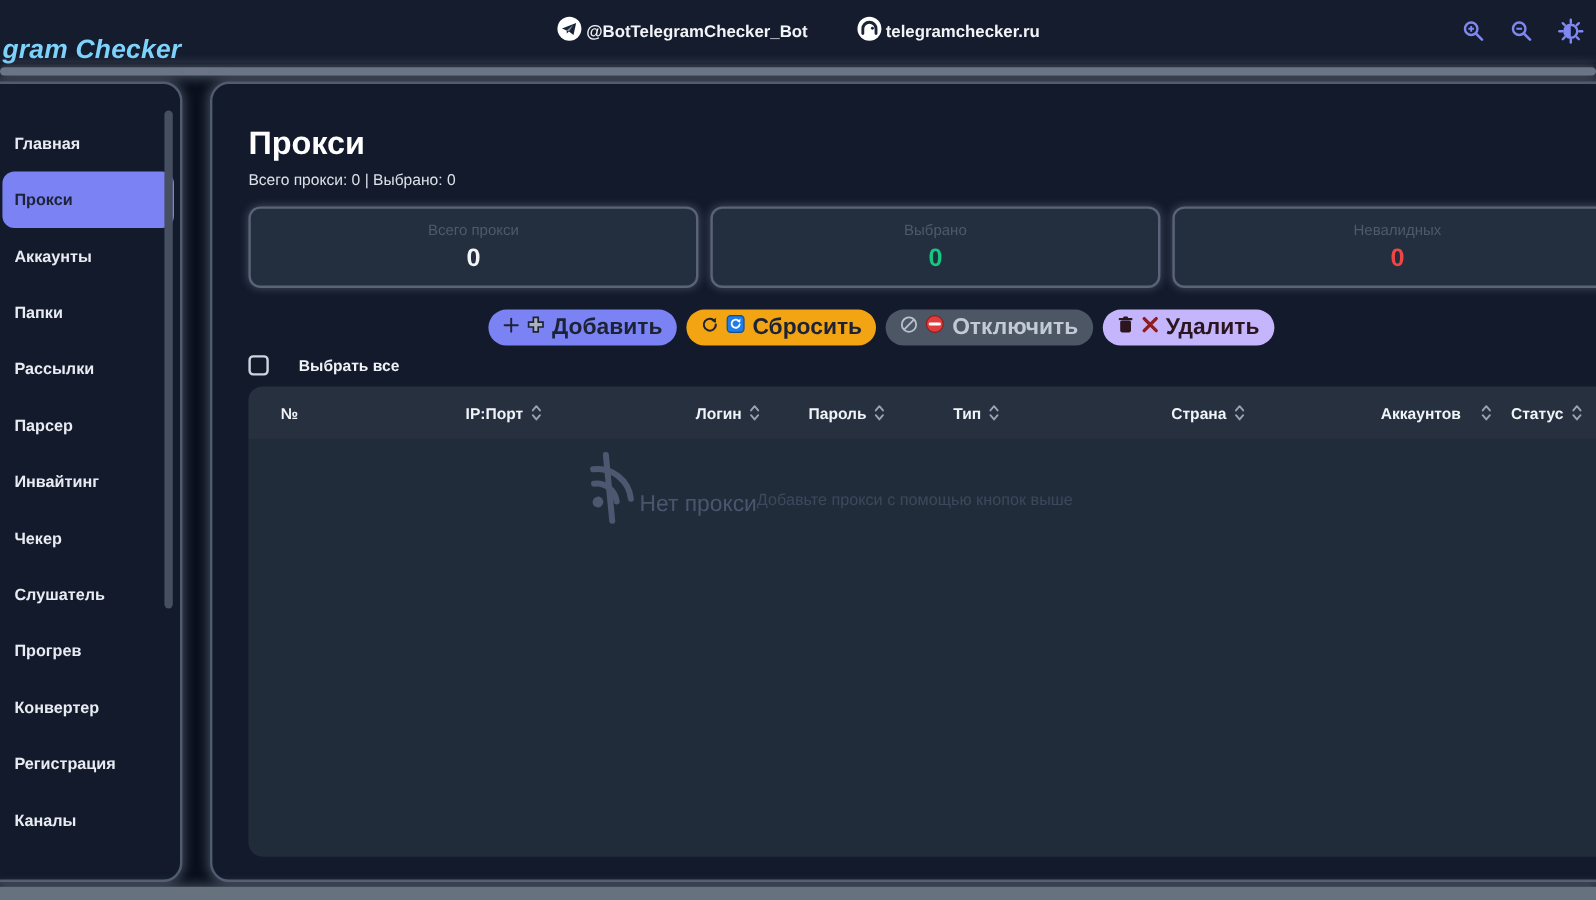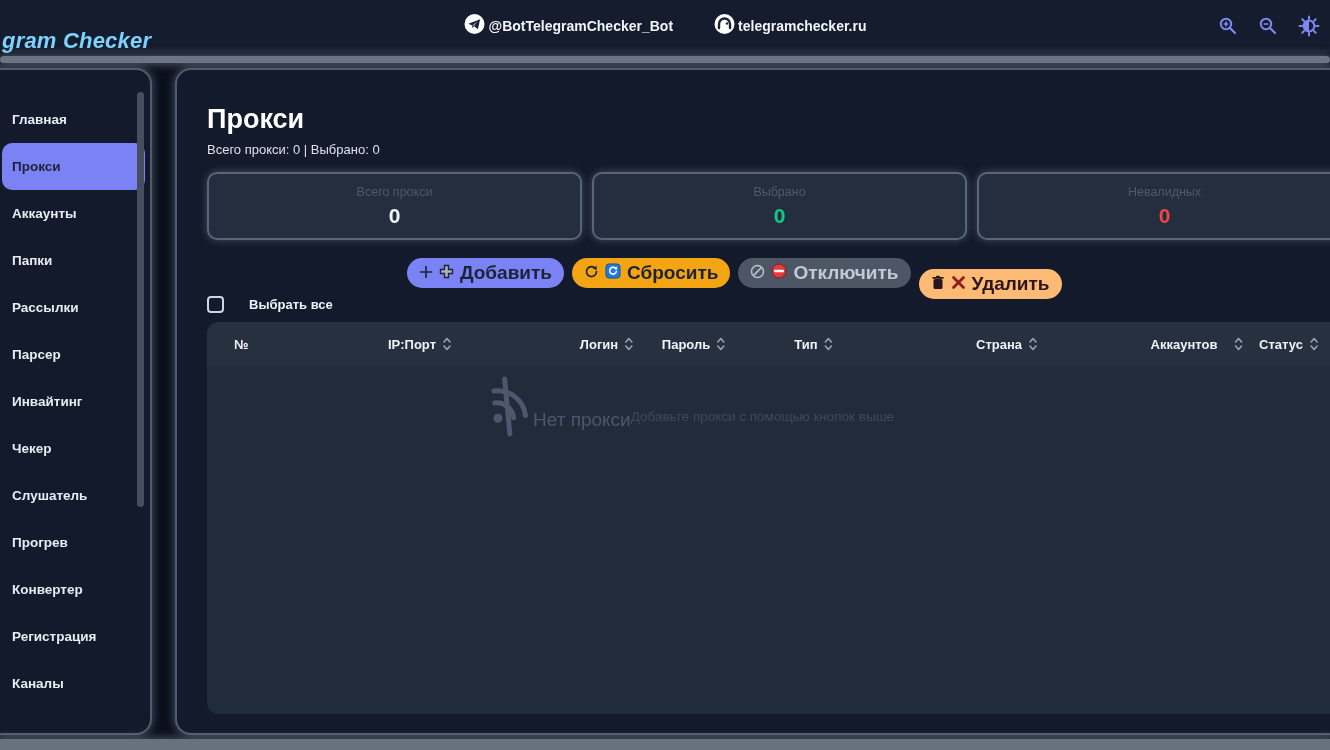--- a/index.html
+++ b/index.html
@@ -84,21 +84,21 @@
   .btn {
     height:30px; border:none; border-radius:16px; padding:0 12px;
     display:flex; align-items:center; gap:6px;
     font-family:"Liberation Sans", sans-serif;
     font-size:19px; font-weight:bold; cursor:pointer; white-space:nowrap;
   }
   .btn.purple { background:#7b82f3; color:#1c2336; }
   .btn.green  { background:#13bd7e; color:#142233; }
   .btn.orange { background:#f2a413; color:#1c2336; }
   .btn.gray   { background:#4d5665; color:#c3cad6; }
-  .btn.red    { background:#fdba74; color:#2b1620;margin-top:11px; }
+  .btn.red    { background:#c4b5fd; color:#2b1620; }
   
   .select-all { position:absolute; left:30px; top:226px; display:flex; align-items:center; gap:25px; cursor:pointer; }
   .checkbox {
     width:17px; height:17px; border:2px solid #cfd5df; border-radius:4px; background:transparent;
   }
   .select-all .label { font-size:13px; font-weight:600; color:#eef1f5; }
   
   .table {
     position:absolute; left:30px; top:252px; width:1150px; height:392px;
     background:#212c3b; border-radius:12px; overflow:hidden;
@@ -303,21 +303,21 @@
         <svg width="10" height="16" viewBox="0 0 10 16">
             <path d="M2 6 L5 2.5 L8 6 M2 10 L5 13.5 L8 10" stroke="#99a2b2" stroke-width="1.6" fill="none" stroke-linecap="round" stroke-linejoin="round"></path>
           </svg>
       </div>
       <div class="th center" style="left:400px;">
         <span>Логин</span>
         <svg width="10" height="16" viewBox="0 0 10 16">
             <path d="M2 6 L5 2.5 L8 6 M2 10 L5 13.5 L8 10" stroke="#99a2b2" stroke-width="1.6" fill="none" stroke-linecap="round" stroke-linejoin="round"></path>
           </svg>
       </div>
-      <div class="th center" style="left:487px;text-align:center;">
+      <div class="th center" style="left:499px;text-align:center;">
         <span>Пароль</span>
         <svg width="10" height="16" viewBox="0 0 10 16">
             <path d="M2 6 L5 2.5 L8 6 M2 10 L5 13.5 L8 10" stroke="#99a2b2" stroke-width="1.6" fill="none" stroke-linecap="round" stroke-linejoin="round"></path>
           </svg>
       </div>
       <div class="th center" style="left:607px;">
         <span>Тип</span>
         <svg width="10" height="16" viewBox="0 0 10 16">
             <path d="M2 6 L5 2.5 L8 6 M2 10 L5 13.5 L8 10" stroke="#99a2b2" stroke-width="1.6" fill="none" stroke-linecap="round" stroke-linejoin="round"></path>
           </svg>

